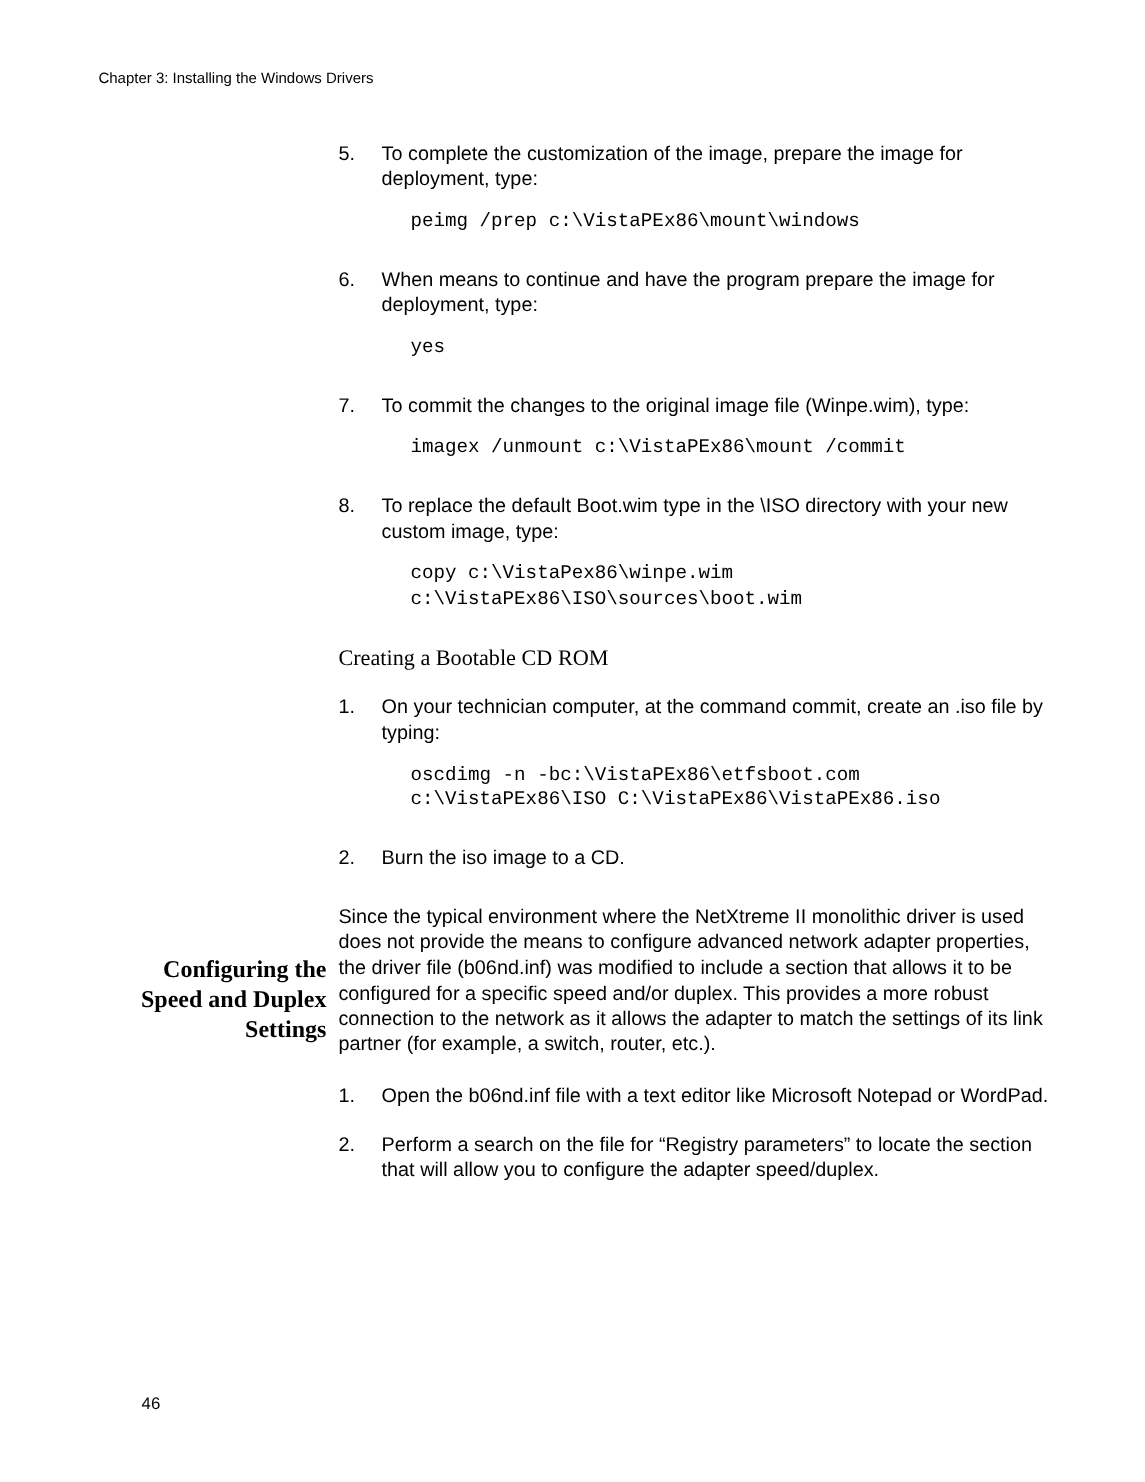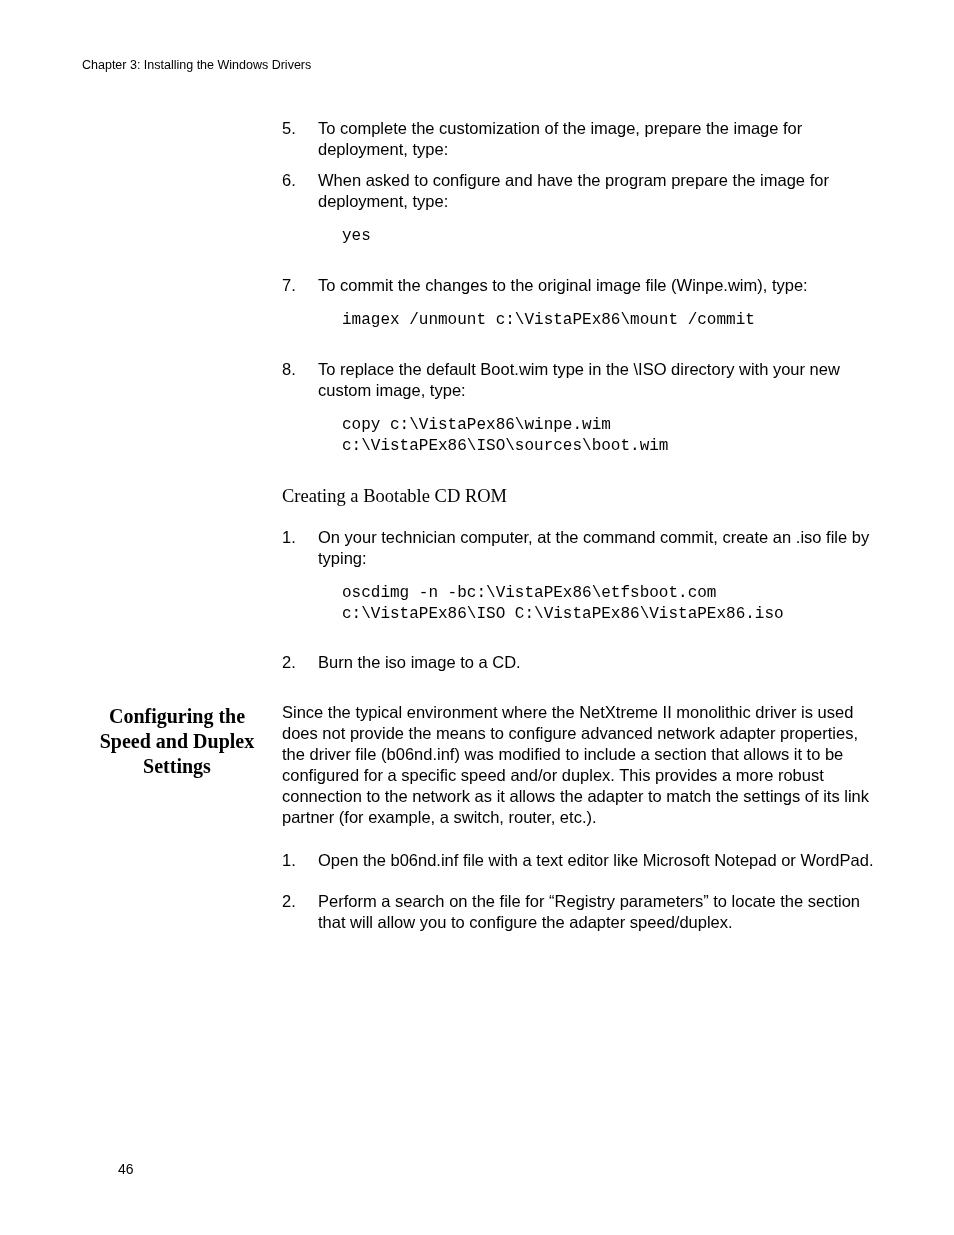--- a/index.html
+++ b/index.html
@@ -22,23 +22,24 @@
   }
   .content-wrap {
     display: grid;
     grid-template-columns: 190px 1fr;
     column-gap: 10px;
   }
   .side-col {
     font-family: "Times New Roman", Times, serif;
     font-weight: bold;
     font-size: 20px;
-    text-align: center;
+    text-align: right;
     line-height: 1.25;
     padding-top: 2px;
+    margin-top: 40px;
   }
   .body-col {
     font-size: 16.5px;
     line-height: 1.28;
   }
   .li {
     display: grid;
     grid-template-columns: 32px 1fr;
     column-gap: 4px;
     margin-bottom: 10px;
@@ -78,24 +79,25 @@
   <div class="running-header">Chapter 3: Installing the Windows Drivers</div>
 
   <div class="content-wrap">
 
     <div class="side-col"></div>
     <div class="body-col">
       <div class="li">
         <div class="num">5.</div>
         <div>To complete the customization of the image, prepare the image for deployment, type:</div>
       </div>
+      <div class="mono">peimg /prep c:\VistaPEx86\mount\windows</div>
 
       <div class="li">
         <div class="num">6.</div>
-        <div>When asked to configure and have the program prepare the image for deployment, type:</div>
+        <div>When means to continue and have the program prepare the image for deployment, type:</div>
       </div>
       <div class="mono">yes</div>
 
       <div class="li">
         <div class="num">7.</div>
         <div>To commit the changes to the original image file (Winpe.wim), type:</div>
       </div>
       <div class="mono">imagex /unmount c:\VistaPEx86\mount /commit</div>
 
       <div class="li">

